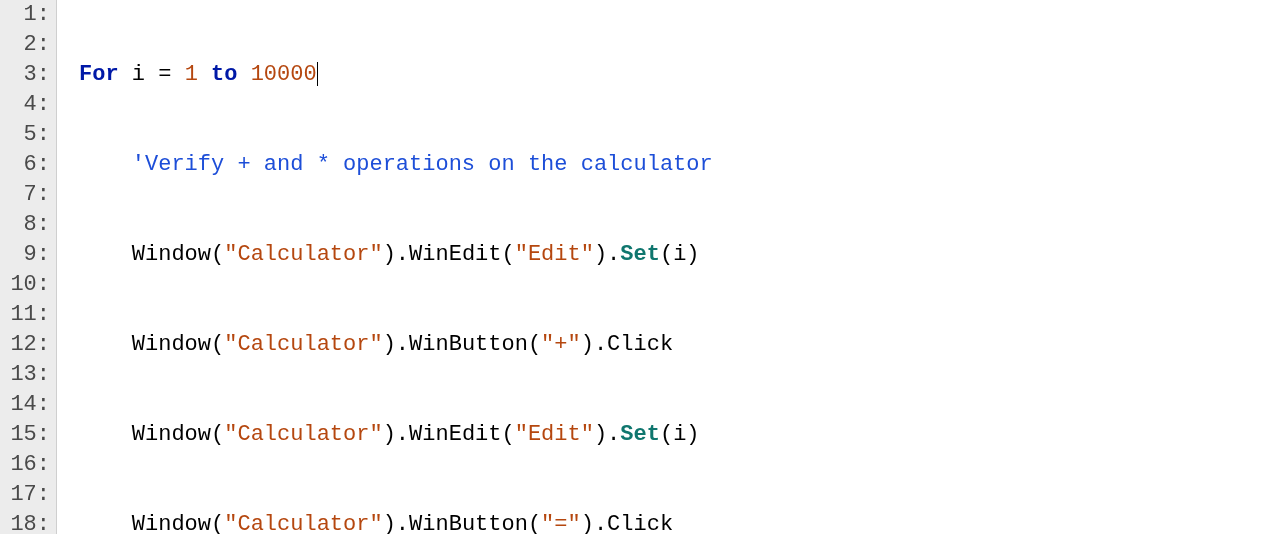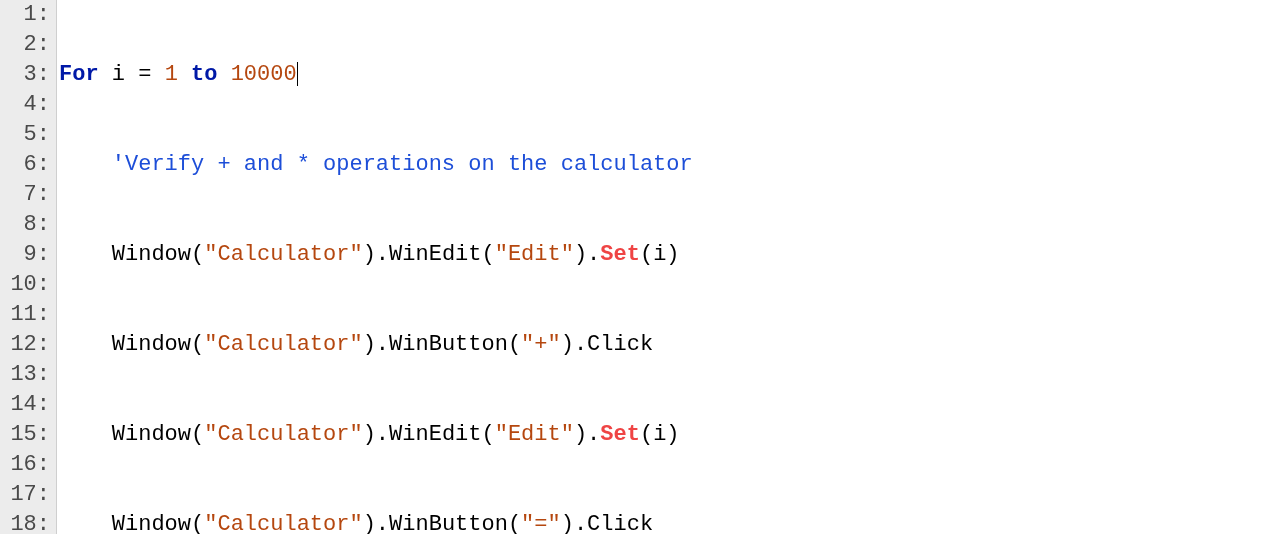--- a/index.html
+++ b/index.html
@@ -29,24 +29,25 @@
     height: 30px;
   }
   .code {
     padding-left: 2px;
     white-space: pre;
     position: relative;
   }
   .row {
     height: 30px;
     display: block;
+    margin-left: 20px;
   }
   .t { color: #000000; }           
   .kw { color: #0019a7; font-weight: 600; } 
-  .mth { color: #ef4444; font-weight: 700; font-family: Liberation Mono, monospace; } 
+  .mth { color: #0f766e; font-weight: 700; font-family: Liberation Mono, monospace; } 
   .cm { color: #1d4ed8; }          
   .num { color: #b5470f; }         
   .str { color: #b5470f; }         
   .cursor {
     display: inline-block;
     width: 0;
     border-left: 1px solid #000;
     height: 24px;
     vertical-align: middle;
     margin-left: 0;

